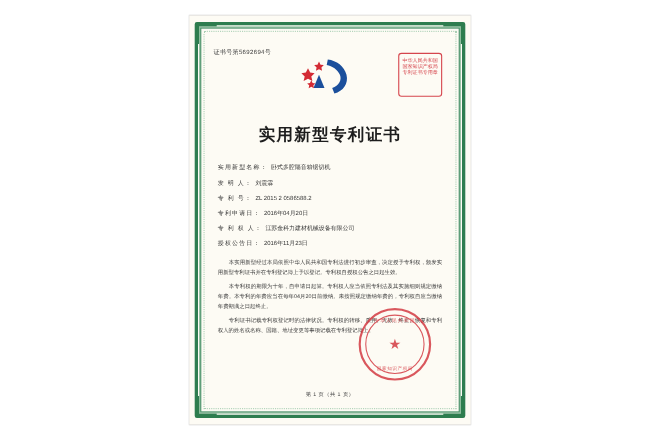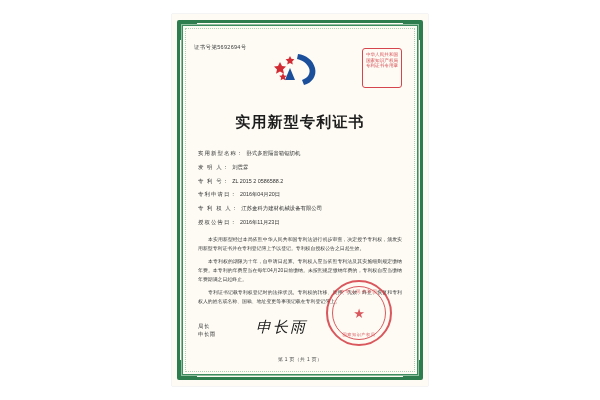--- a/index.html
+++ b/index.html
@@ -292,25 +292,20 @@
           <span class="field-value">2016年11月23日</span>
         </div>
       </div>
 
       <div class="paragraphs">
         <p>本实用新型经过本局依照中华人民共和国专利法进行初步审查，决定授予专利权，颁发实用新型专利证书并在专利登记簿上予以登记。专利权自授权公告之日起生效。</p>
         <p>本专利权的期限为十年，自申请日起算。专利权人应当依照专利法及其实施细则规定缴纳年费。本专利的年费应当在每年04月20日前缴纳。未按照规定缴纳年费的，专利权自应当缴纳年费期满之日起终止。</p>
         <p>专利证书记载专利权登记时的法律状况。专利权的转移、质押、无效、终止、恢复和专利权人的姓名或名称、国籍、地址变更等事项记载在专利登记簿上。</p>
       </div>
 
-      <div class="sign-area">
-        <div class="director">局长</div>
-        <div class="director">申长雨</div>
-        <div class="signature">申长雨</div>
-      </div>
 
       <div class="round-seal">
         <div class="seal-text-top">中华人民共和国</div>
         <div class="seal-star">★</div>
         <div class="seal-text-bottom">国家知识产权局</div>
       </div>
 
       <div class="page-footer">第 1 页（共 1 页）</div>
 
     </div>

